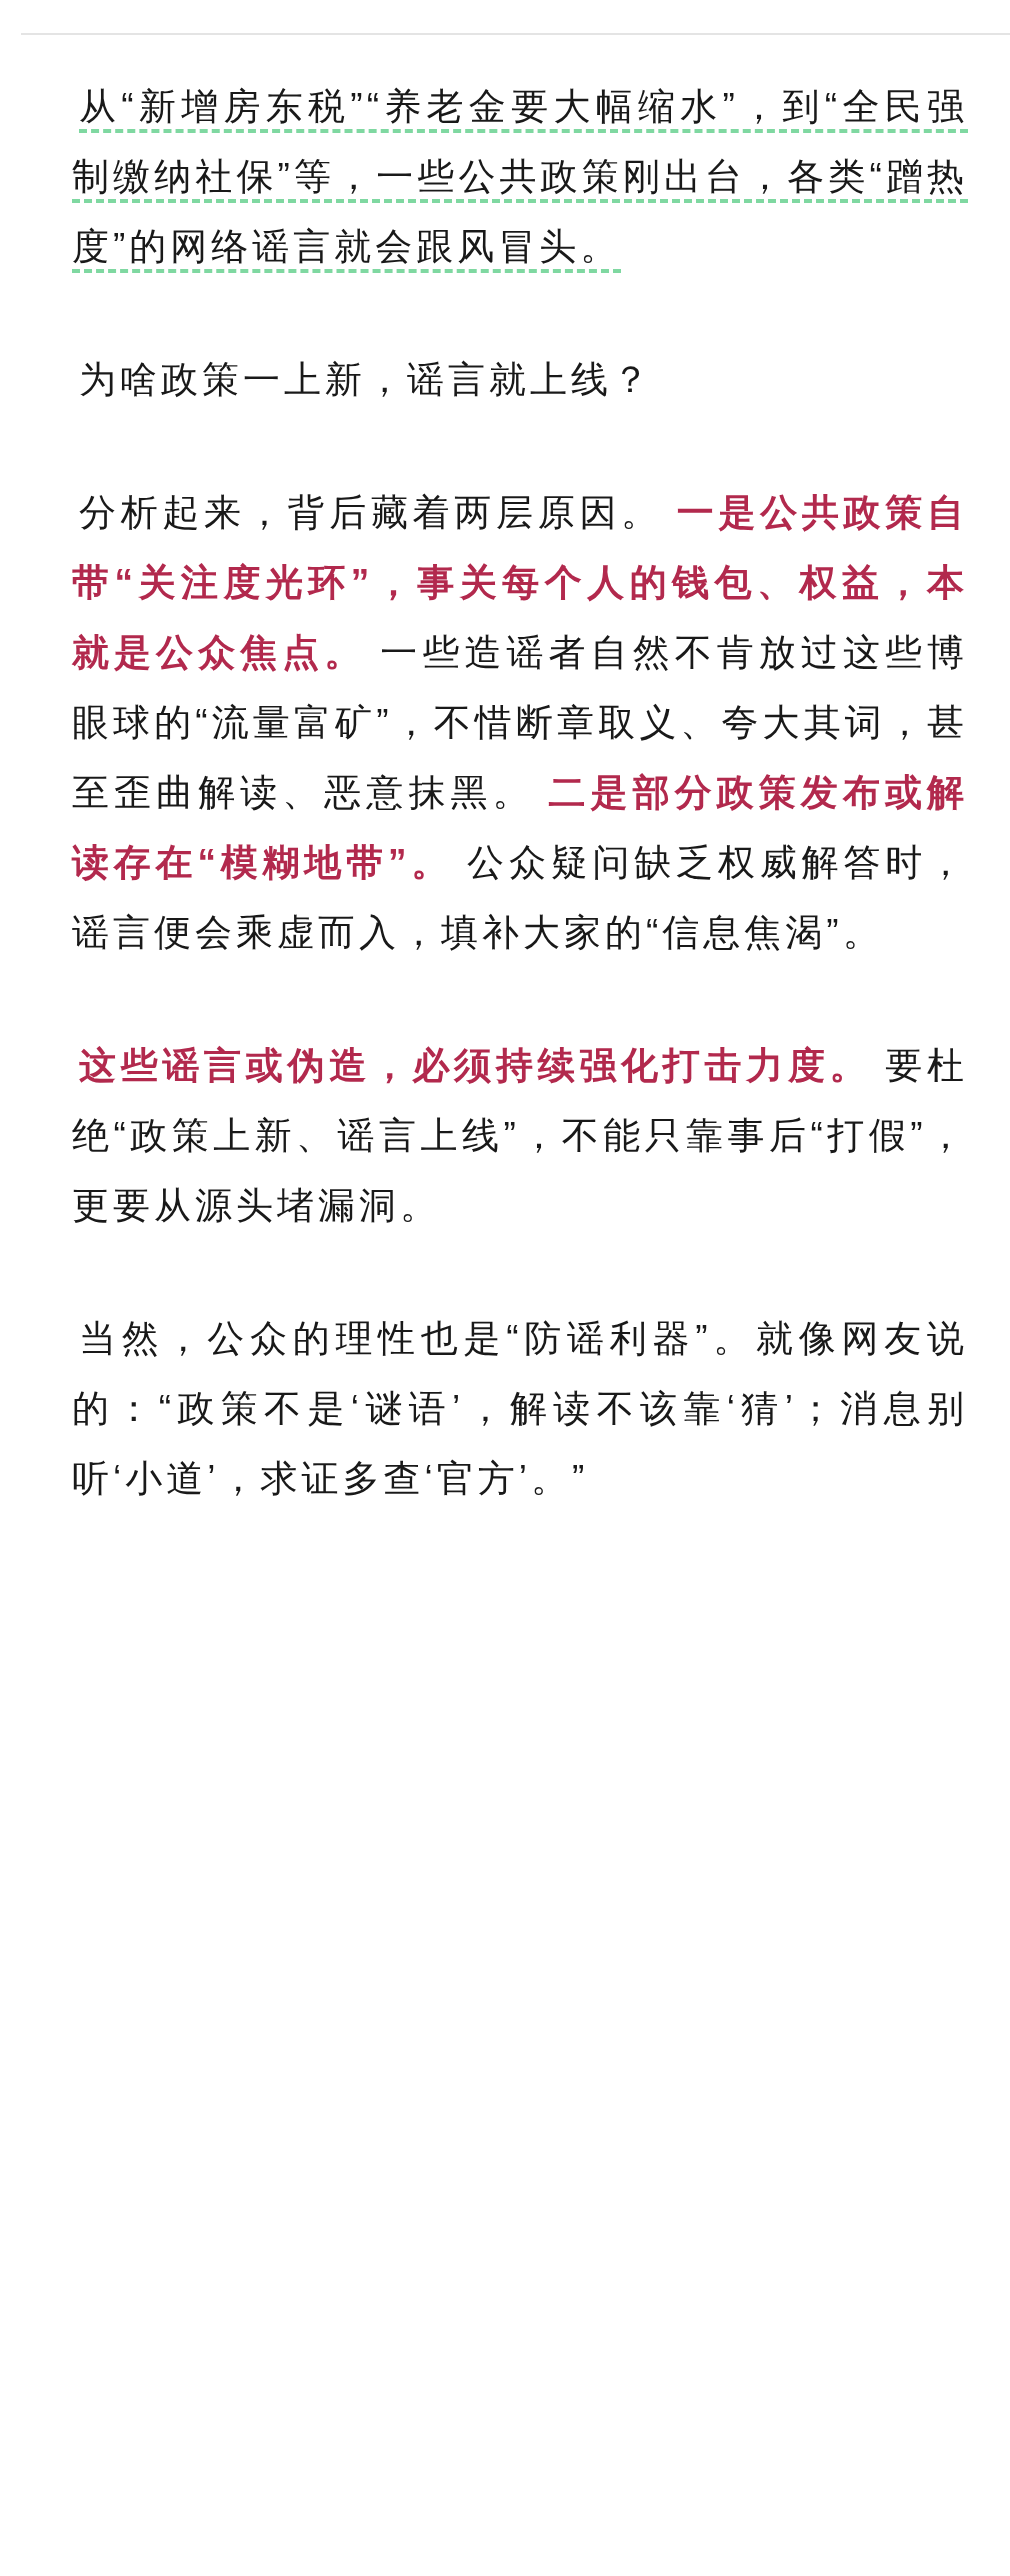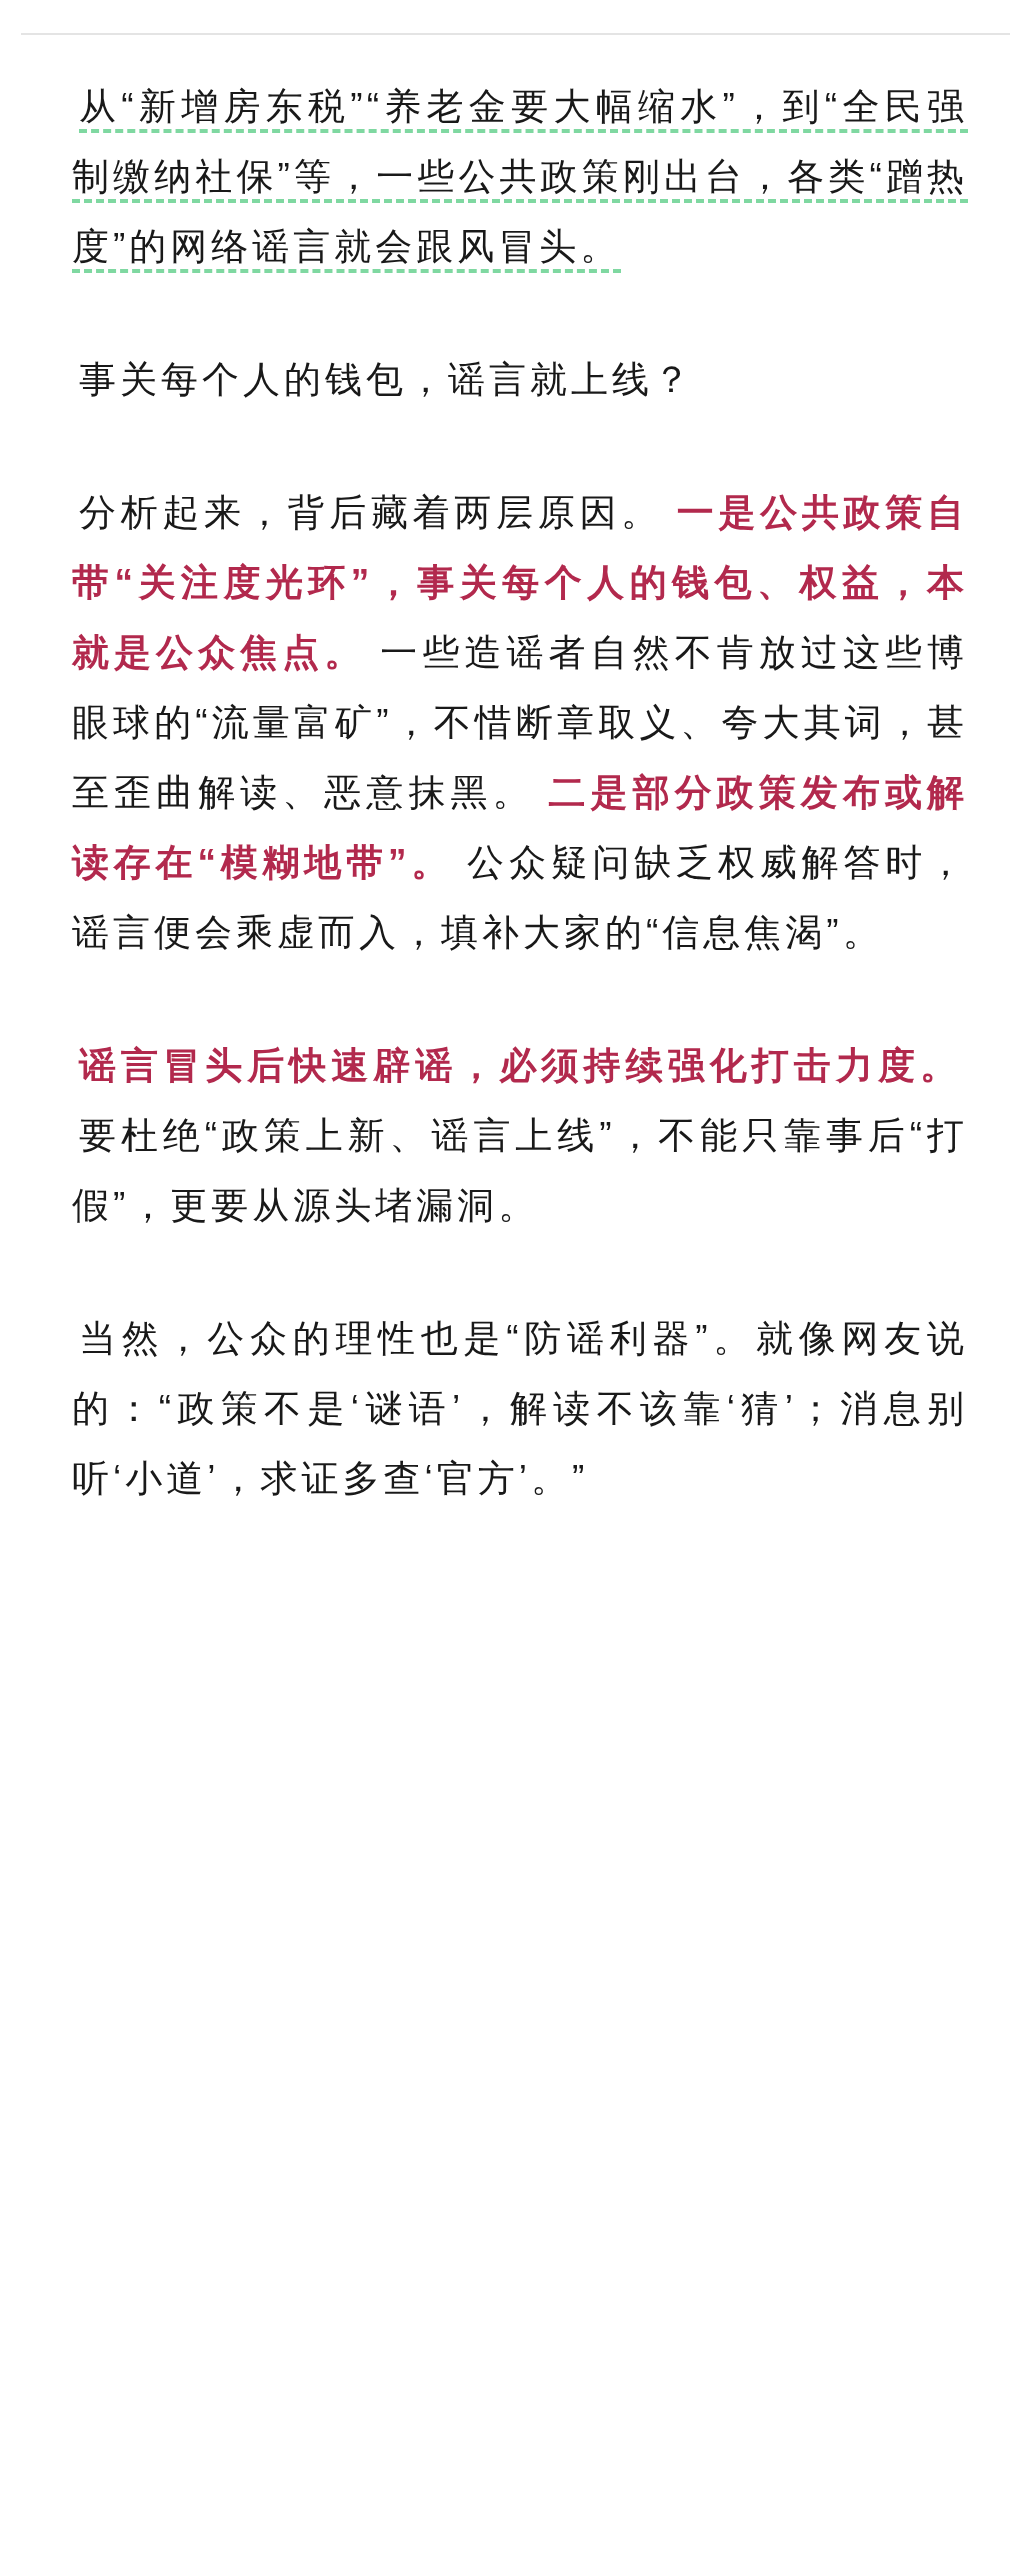--- a/index.html
+++ b/index.html
@@ -51,18 +51,18 @@
     text-decoration-skip-ink:none;
   }
 </style>
 </head>
 <body>
 
 <div class="top-divider"></div>
 
 <div class="article">
     <p class="para underlined"><span class="txt">从“新增房东税”“养老金要大幅缩水”，到“全民强制缴纳社保”等，一些公共政策刚出台，各类“蹭热度”的网络谣言就会跟风冒头。</span></p>
-    <p class="para"><span class="txt">事关每个人的钱包，谣言就上线？</span></p>
+    <p class="para"><span class="txt">为啥政策一上新，谣言就上线？</span></p>
     <p class="para"><span class="txt">分析起来，背后藏着两层原因。</span><span class="hl">一是公共政策自带“关注度光环”，事关每个人的钱包、权益，本就是公众焦点。</span><span class="txt">一些造谣者自然不肯放过这些博眼球的“流量富矿”，不惜断章取义、夸大其词，甚至歪曲解读、恶意抹黑。</span><span class="hl">二是部分政策发布或解读存在“模糊地带”。</span><span class="txt">公众疑问缺乏权威解答时，谣言便会乘虚而入，填补大家的“信息焦渴”。</span></p>
-    <p class="para"><span class="hl">谣言冒头后快速辟谣，必须持续强化打击力度。</span><span class="txt">要杜绝“政策上新、谣言上线”，不能只靠事后“打假”，更要从源头堵漏洞。</span></p>
+    <p class="para"><span class="hl">这些谣言或伪造，必须持续强化打击力度。</span><span class="txt">要杜绝“政策上新、谣言上线”，不能只靠事后“打假”，更要从源头堵漏洞。</span></p>
     <p class="para"><span class="txt">当然，公众的理性也是“防谣利器”。就像网友说的：“政策不是‘谜语’，解读不该靠‘猜’；消息别听‘小道’，求证多查‘官方’。”</span></p>
   </div>
 
 
 </body></html>

